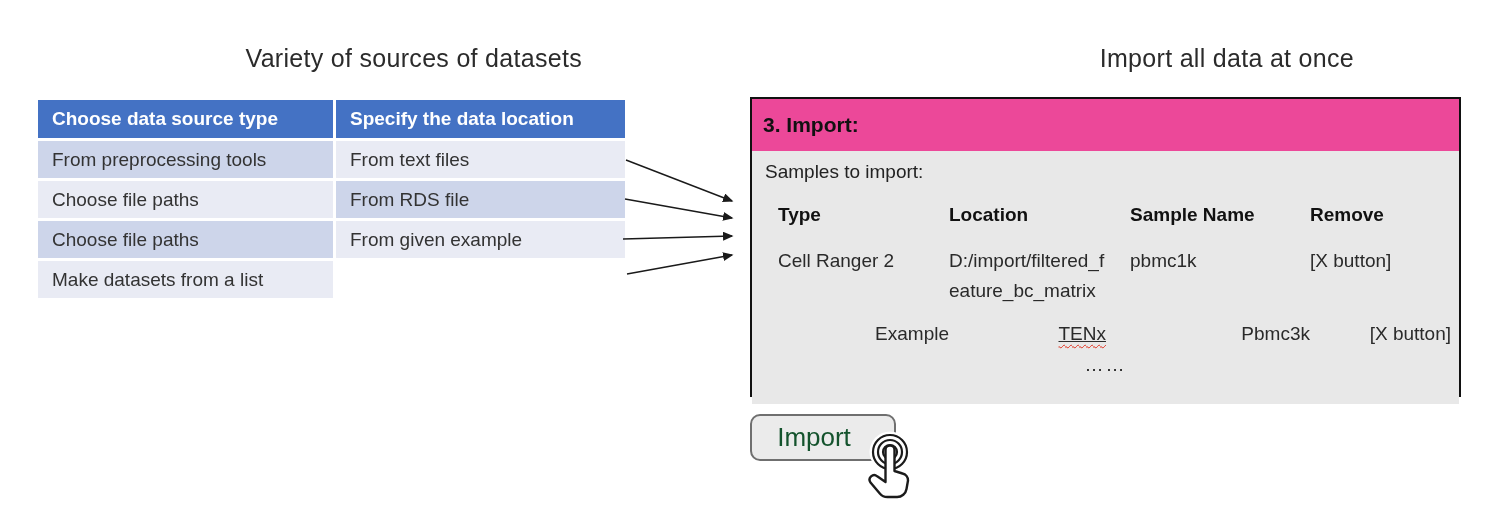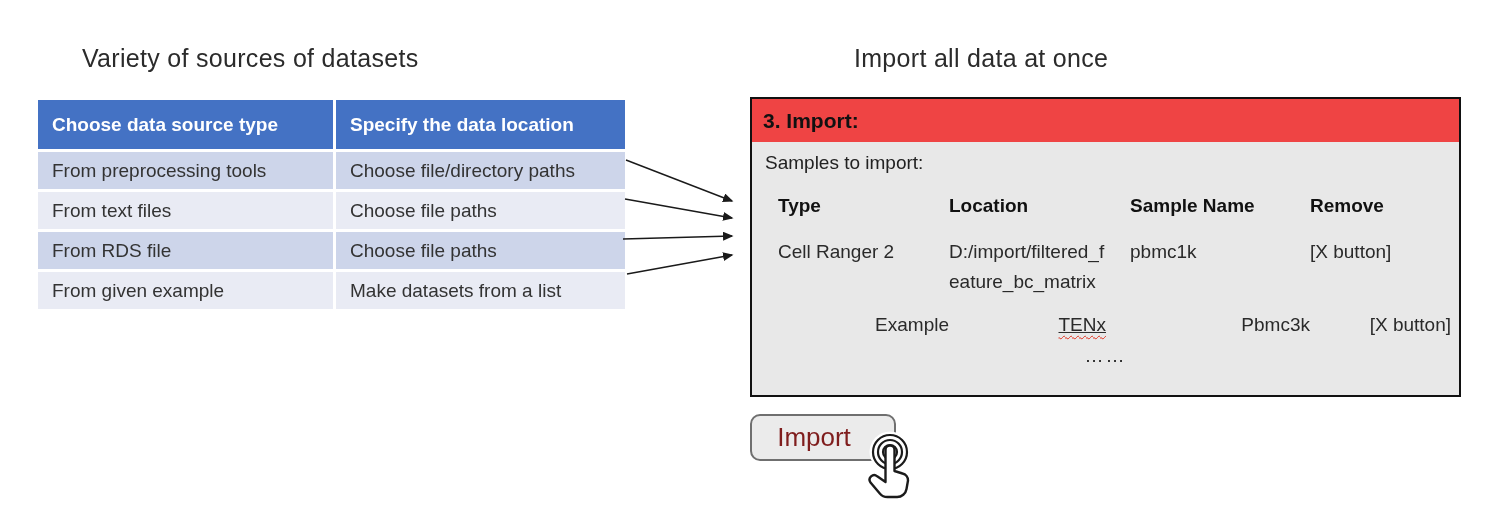--- a/index.html
+++ b/index.html
@@ -15,63 +15,63 @@
   body {
     width: 1502px; height: 531px;
     position: relative; overflow: hidden;
     font-family: "Liberation Sans", sans-serif;
     color: var(--ink);
   }
 
   
   .sec-title {
     position: absolute; top: 44px; width: 500px;
-    text-align: left; font-size: 25px; font-weight: 400;
+    text-align: right; font-size: 25px; font-weight: 400;
     color: #2b2b2b; letter-spacing: 0.3px;
   }
   .sec-title.left  { left: 82px; }
   .sec-title.right { left: 854px; }
 
   
   .src-table {
     position: absolute; left: 38px; top: 100px; width: 587px;
     display: grid;
     grid-template-columns: 295px 289px;
     gap: 3px;
     background: #ffffff;
   }
   .src-cell {
     display: flex; align-items: center;
     height: 37px; padding-left: 14px;
     font-size: 19px; color: #333333;
   }
   .src-cell.head {
-    height: 49px; background: var(--header-blue);
+    height: 38px; background: var(--header-blue);
     color: #ffffff; font-weight: 700;
   }
   .src-cell.band-a { background: var(--band-dark); }
   .src-cell.band-b { background: var(--band-light); }
 
   
   .arrows-svg {
     position: absolute; left: 0; top: 0;
     width: 1502px; height: 531px;
     pointer-events: none;
   }
 
   
   .import-panel {
     position: absolute; left: 750px; top: 97px;
     width: 711px; height: 300px;
     border: 2px solid #111111;
     background: #ffffff;
   }
   .panel-heading {
-    height: 43px; display: flex; align-items: center;
-    padding-left: 11px; background: #ef4444;
+    height: 52px; display: flex; align-items: center;
+    padding-left: 11px; background: #ec4899;
     font-size: 21px; font-weight: 700; color: #111111;
   }
   .panel-body {
     height: 253px; background: var(--panel-gray);
     padding-top: 10px;
   }
   .samples-label {
     padding-left: 13px; font-size: 19px; color: #222222;
   }
   .import-grid {
@@ -103,41 +103,40 @@
   }
 
   
   .import-btn {
     position: absolute; left: 750px; top: 414px;
     width: 146px; height: 47px;
     background: #EBEBEB; border: 2px solid #6f6f6f;
     border-radius: 10px;
     display: flex; align-items: center; justify-content: center;
     padding-right: 18px;
-    font-size: 26px; color: #7f1d1d;
+    font-size: 26px; color: #14532d;
     font-family: "Liberation Sans", sans-serif;
     cursor: pointer;
   }
   .tap-hand {
     position: absolute; left: 848px; top: 426px;
     width: 72px; height: 74px; pointer-events: none;
   }
 </style>
 </head>
 <body>
 
 <div class="sec-title left">Variety of sources of datasets</div>
 <div class="sec-title right">Import all data at once</div>
 
 <div class="src-table">
   <div class="src-cell head">Choose data source type</div>
   <div class="src-cell head">Specify the data location</div>
 
   <div class="src-cell band-a">From preprocessing tools</div>
-  <div class="src-cell band-a">Choose file/directory paths</div>
 
   <div class="src-cell band-b">From text files</div>
   <div class="src-cell band-b">Choose file paths</div>
 
   <div class="src-cell band-a">From RDS file</div>
   <div class="src-cell band-a">Choose file paths</div>
 
   <div class="src-cell band-b">From given example</div>
   <div class="src-cell band-b">Make datasets from a list</div>
 </div>

